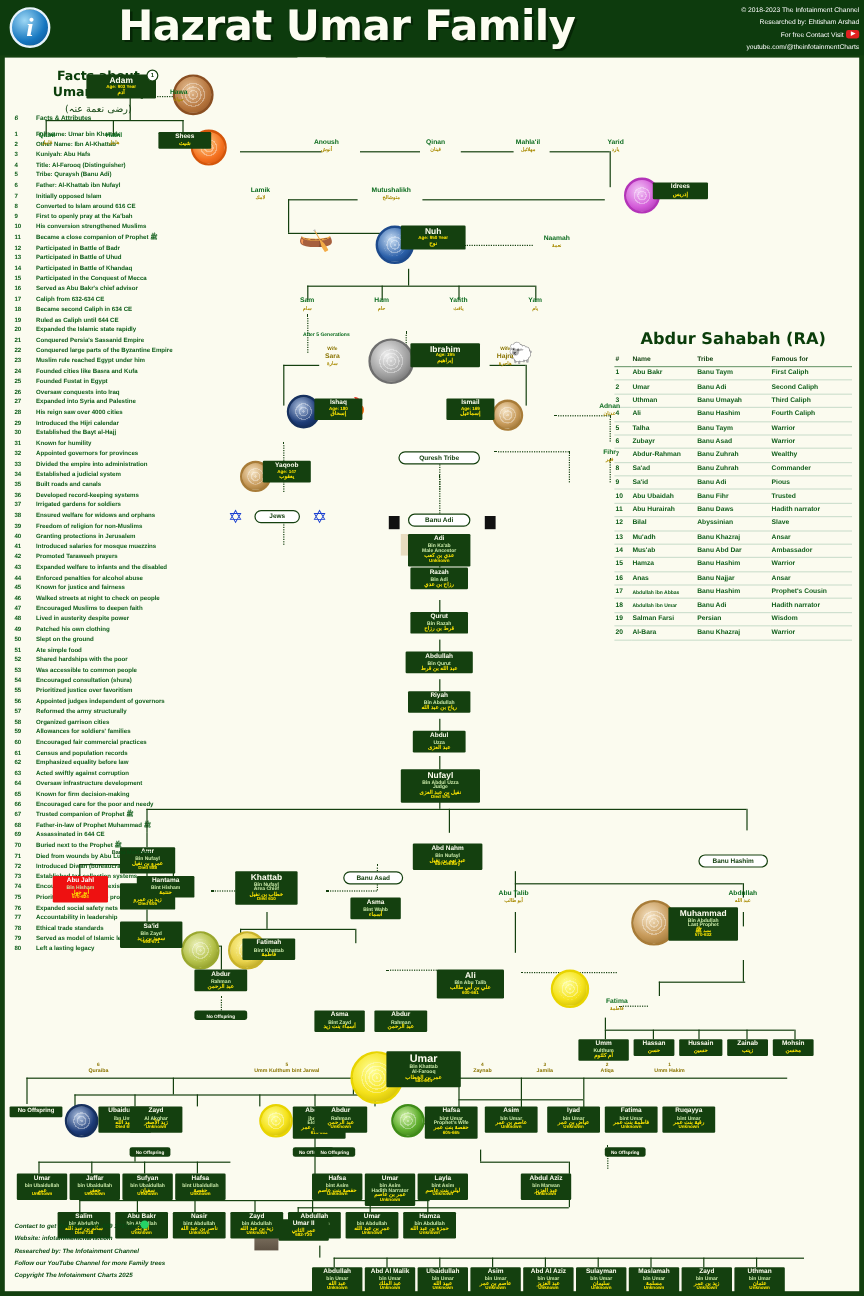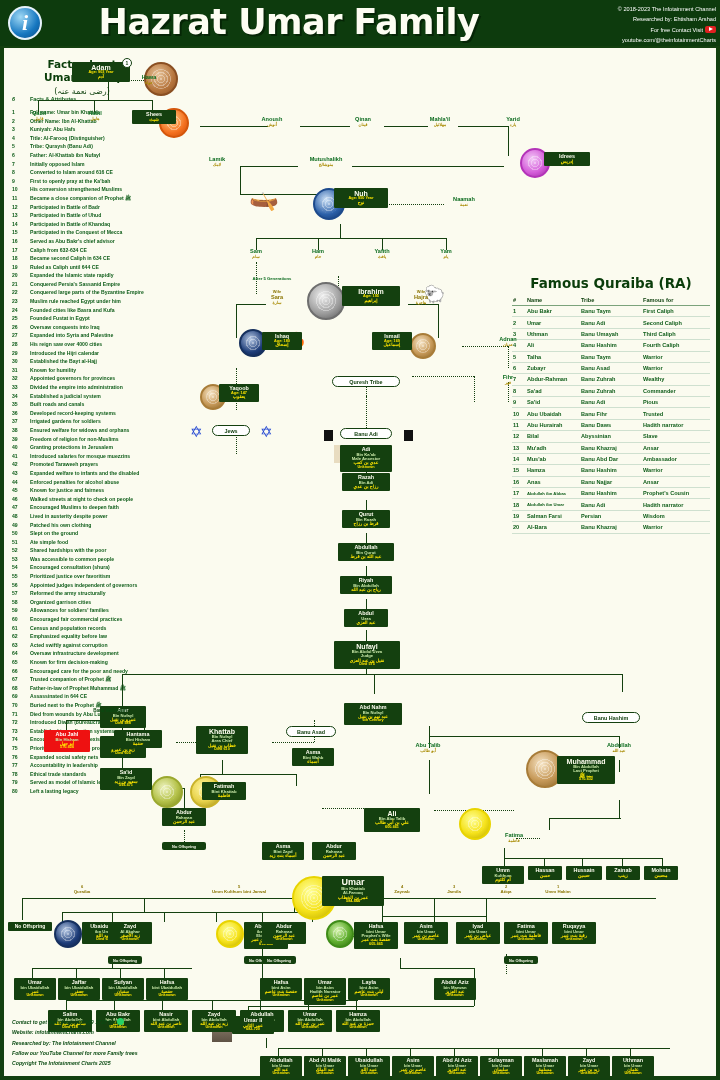--- a/index.html
+++ b/index.html
@@ -217,21 +217,21 @@
         <div class="fact"><span class="n">74</span>Encouraged interfaith coexistence</div>
         <div class="fact"><span class="n">75</span>Prioritized public welfare projects</div>
         <div class="fact"><span class="n">76</span>Expanded social safety nets</div>
         <div class="fact"><span class="n">77</span>Accountability in leadership</div>
         <div class="fact"><span class="n">78</span>Ethical trade standards</div>
         <div class="fact"><span class="n">79</span>Served as model of Islamic leadership</div>
         <div class="fact"><span class="n">80</span>Left a lasting legacy</div>
       </div>
 
     <div class="sah">
-      <div class="sah-title">Famous Quraiba (RA)</div>
+      <div class="sah-title">Abdur Sahabah (RA)</div>
       <table>
         <thead>
             <tr id="sah-head">
               <th>#</th>
               <th>Name</th>
               <th>Tribe</th>
               <th>Famous for</th>
             </tr>
           </thead>
         <tbody id="sah-body">

